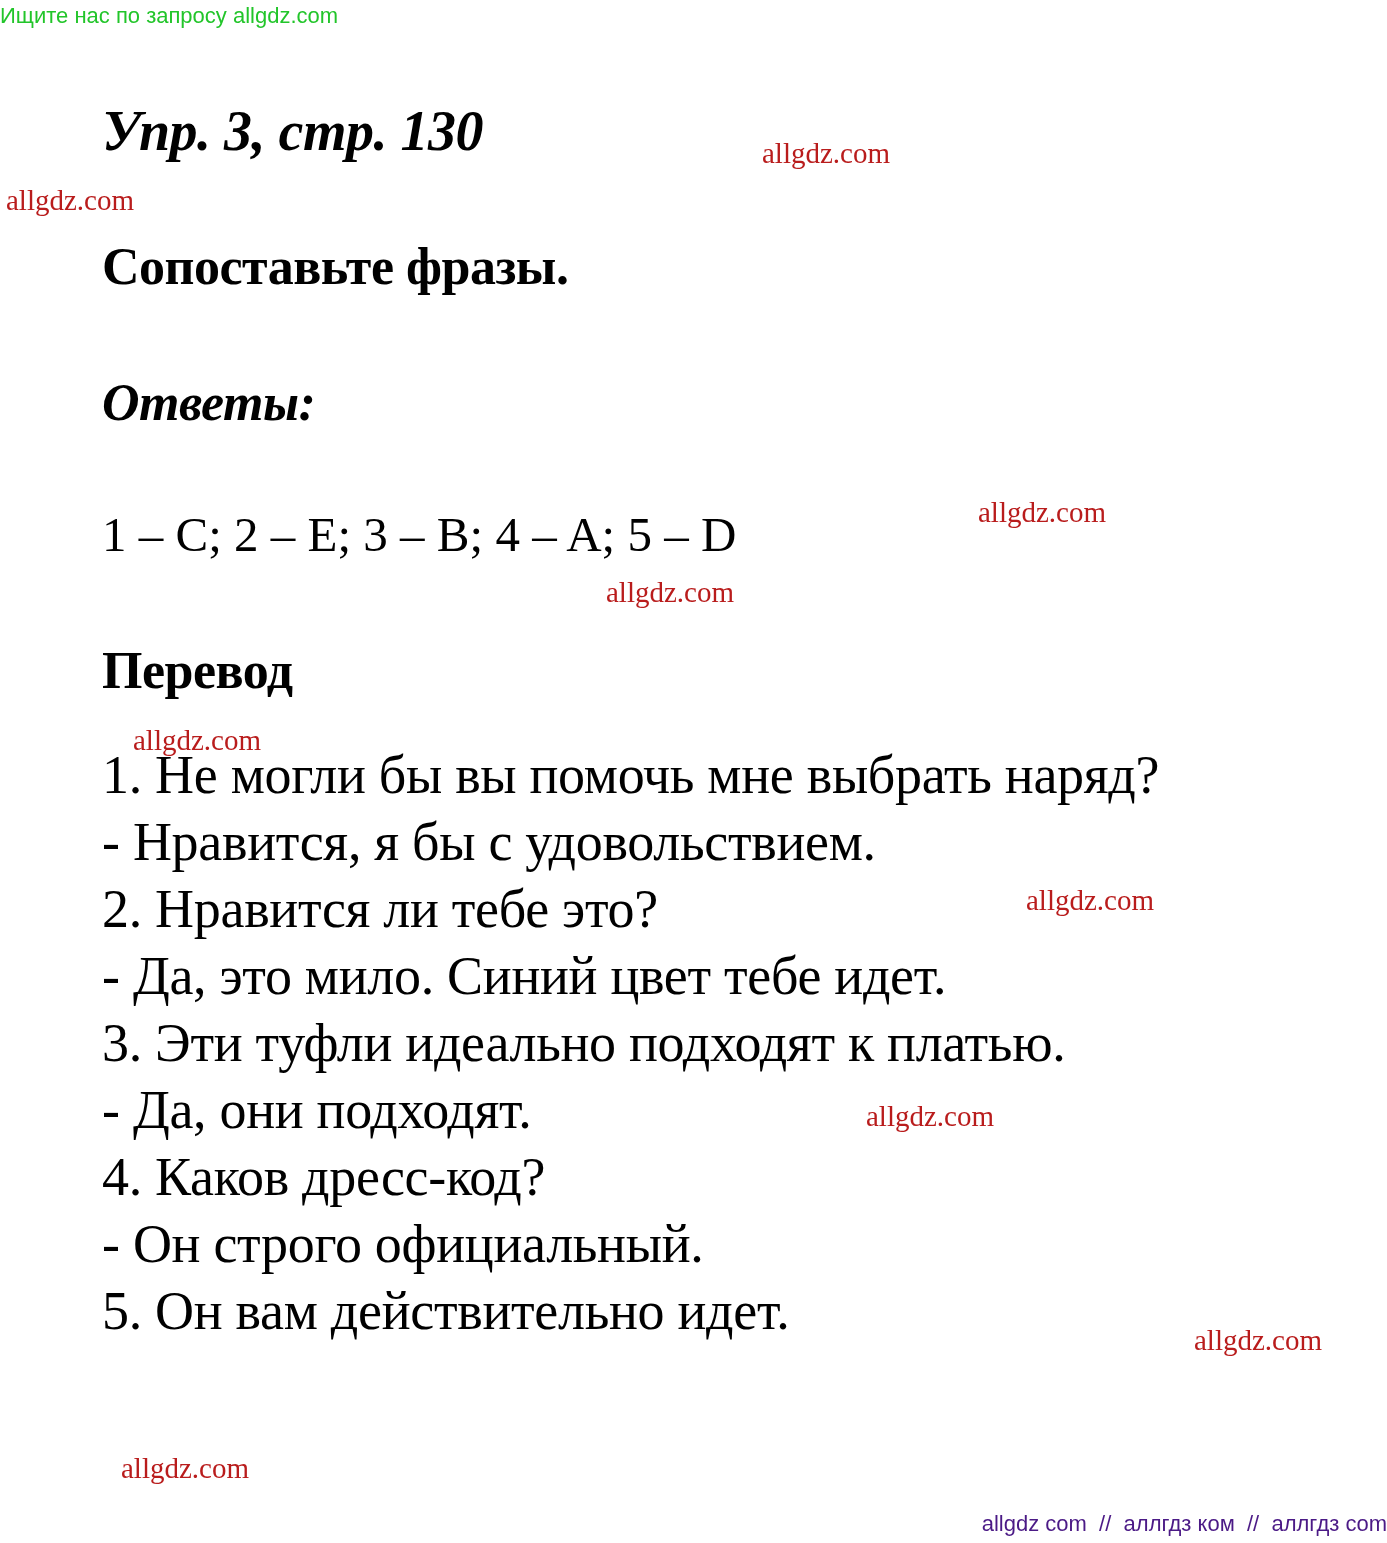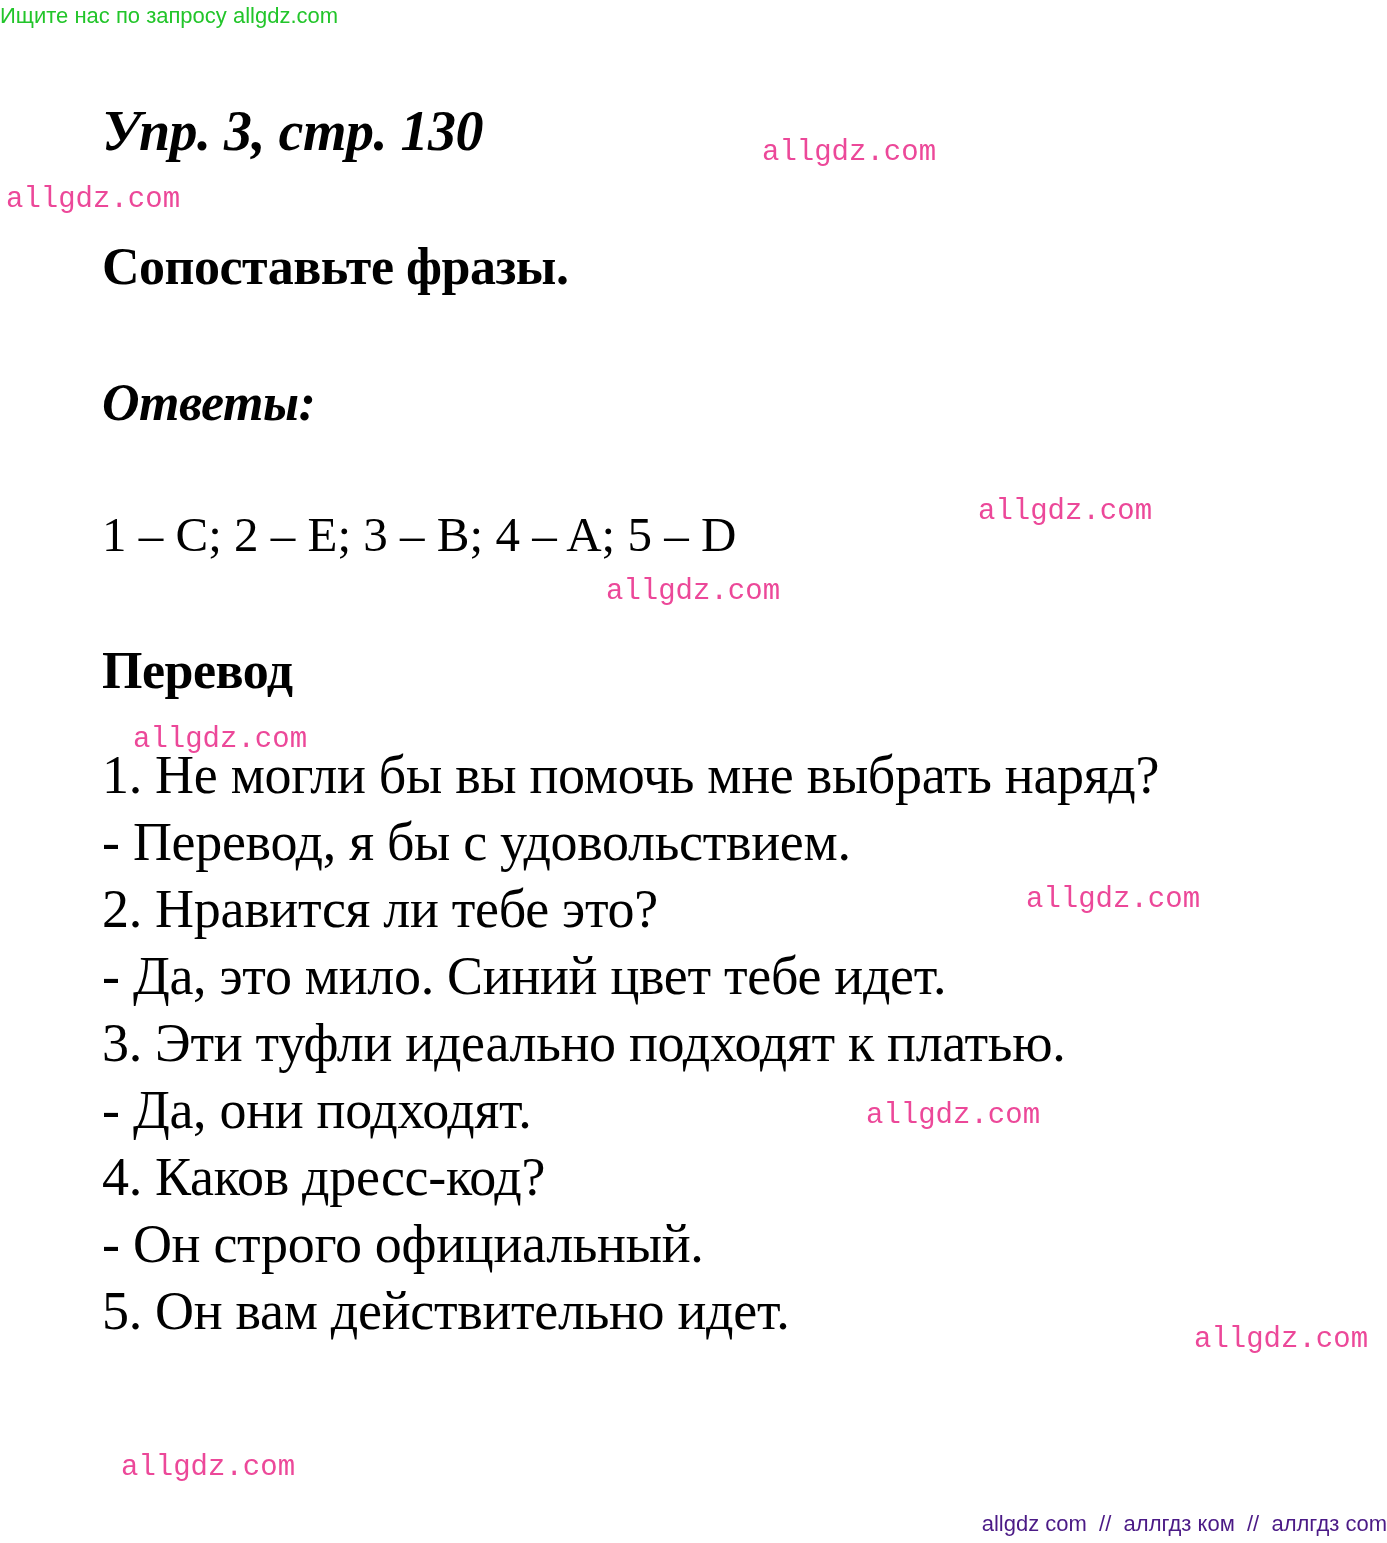--- a/index.html
+++ b/index.html
@@ -67,41 +67,41 @@
     }
     .translation-line {
       font-size: 54px;
       line-height: 67px;
       height: 67px;
       white-space: nowrap;
       letter-spacing: -0.3px;
     }
     .watermark {
       position: absolute;
-      font-family: Liberation Mono, monospace;
+      font-family: Liberation Serif, serif;
       font-size: 29px;
       line-height: 34px;
-      color: #ec4899;
+      color: #b91c1c;
       white-space: nowrap;
     }
   </style>
 </head>
 <body>
 
 <div class="top-banner">Ищите нас по запросу allgdz.com</div>
 
 <div class="heading title">Упр. 3, стр. 130</div>
 <div class="heading task">Сопоставьте фразы.</div>
 <div class="heading answers-heading">Ответы:</div>
 <div class="answers-line">1 – C; 2 – E; 3 – B; 4 – A; 5 – D</div>
 <div class="heading translation-heading">Перевод</div>
 
 <ul class="translation-list">
   <li class="translation-line">1. Не могли бы вы помочь мне выбрать наряд?</li>
-  <li class="translation-line">- Перевод, я бы с удовольствием.</li>
+  <li class="translation-line">- Нравится, я бы с удовольствием.</li>
   <li class="translation-line">2. Нравится ли тебе это?</li>
   <li class="translation-line">- Да, это мило. Синий цвет тебе идет.</li>
   <li class="translation-line">3. Эти туфли идеально подходят к платью.</li>
   <li class="translation-line">- Да, они подходят.</li>
   <li class="translation-line">4. Каков дресс-код?</li>
   <li class="translation-line">- Он строго официальный.</li>
   <li class="translation-line">5. Он вам действительно идет.</li>
 </ul>
 
 <div class="watermark" style="left:762px;top:136px;">allgdz.com</div>

